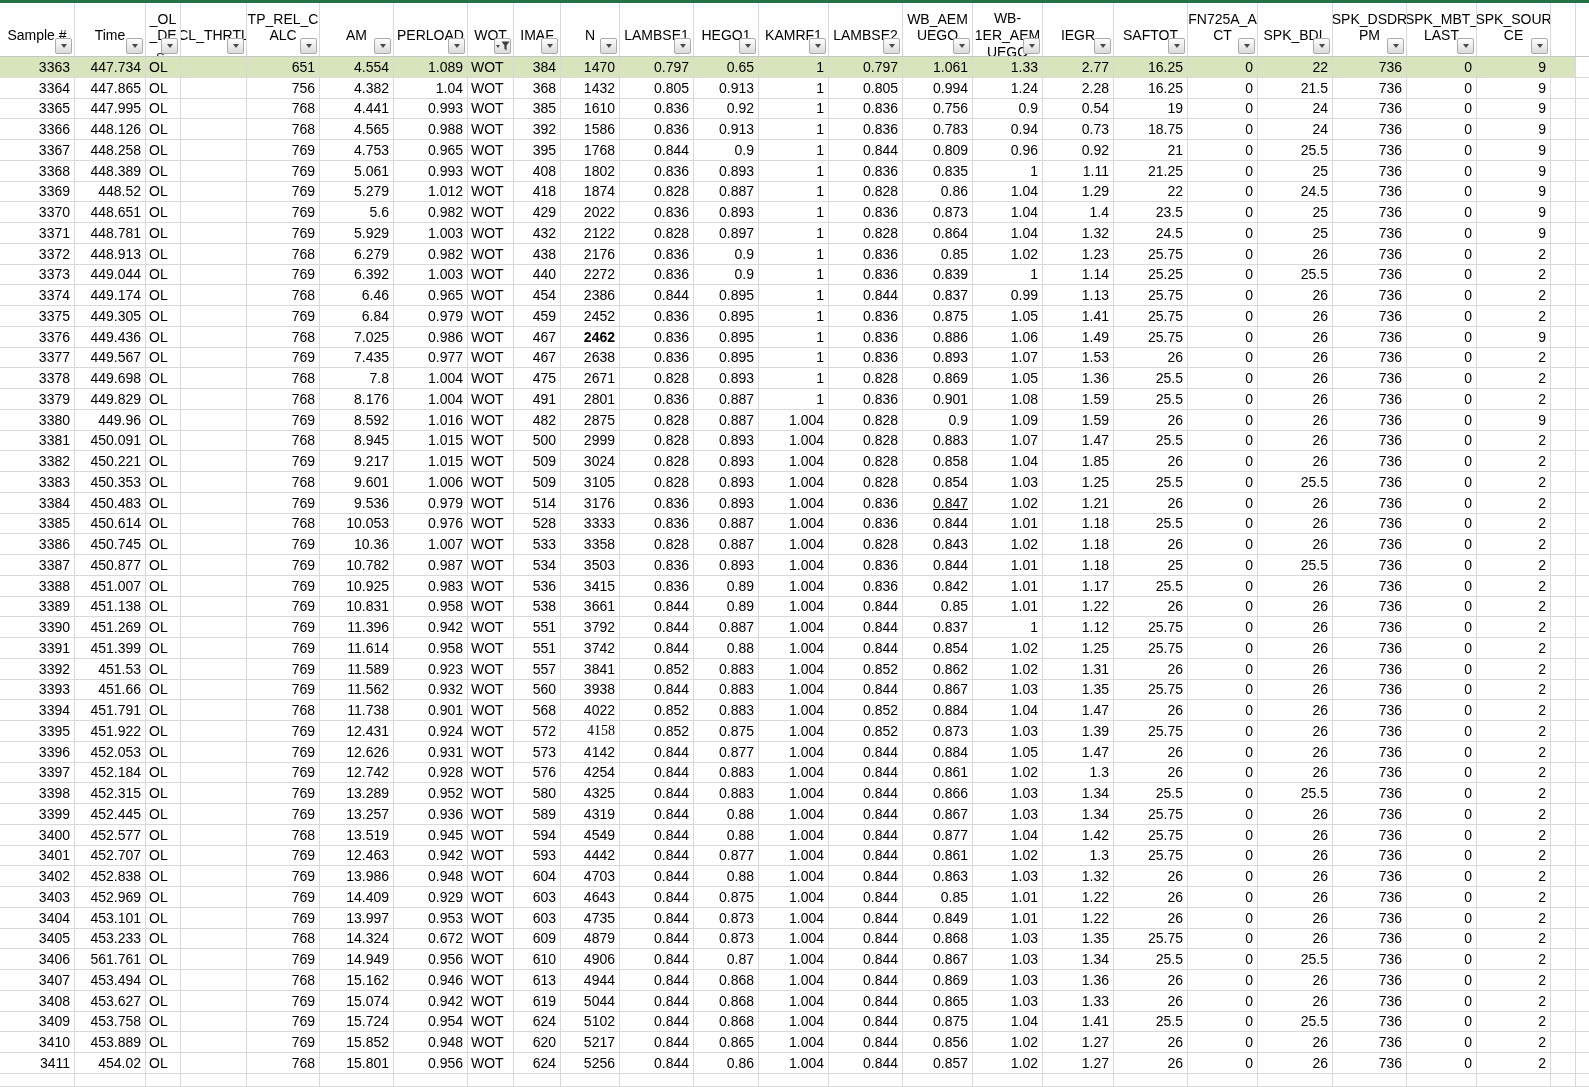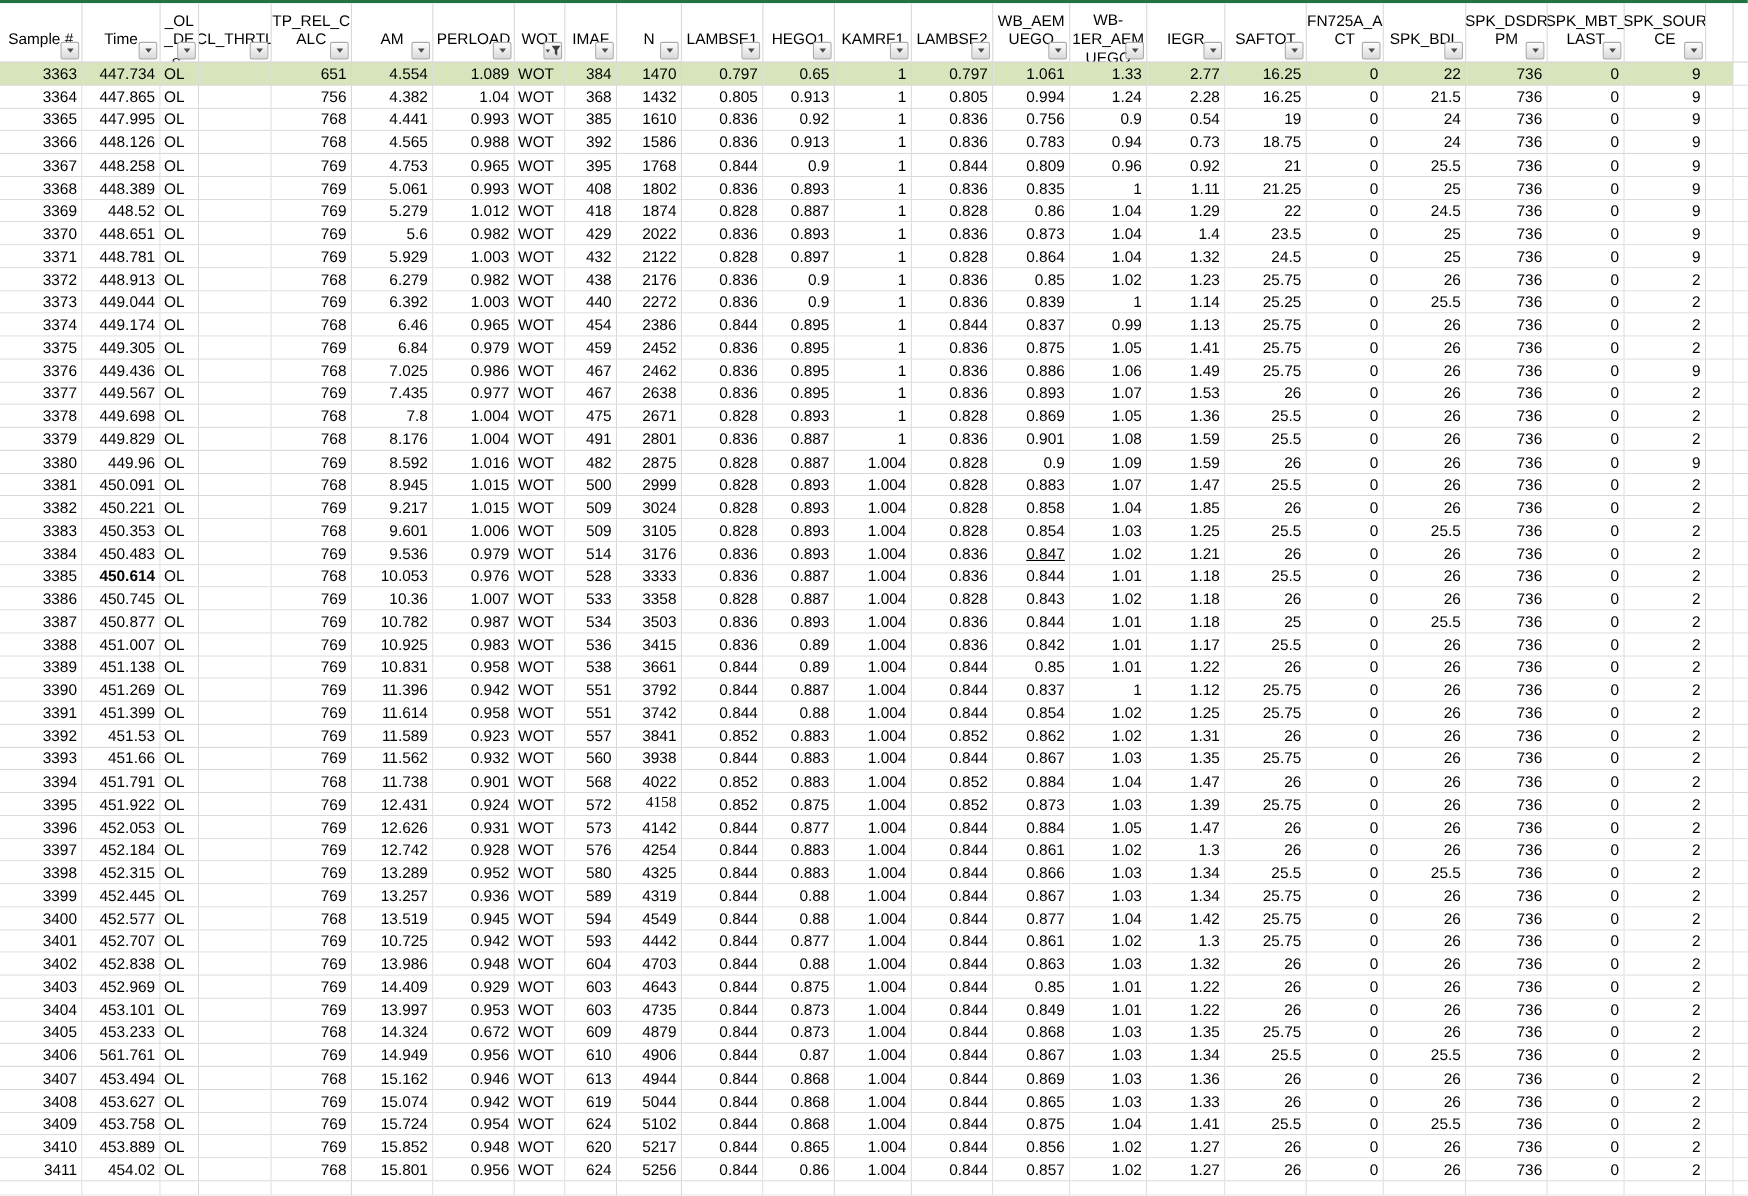--- a/index.html
+++ b/index.html
@@ -547,21 +547,21 @@
       <div class="row">
         <div class="cell num" style="width: 75px;">3376</div>
         <div class="cell num" style="width: 71px;">449.436</div>
         <div class="cell txt" style="width: 35px;">OL</div>
         <div class="cell num" style="width: 66px;"></div>
         <div class="cell num" style="width: 73px;">768</div>
         <div class="cell num" style="width: 74px;">7.025</div>
         <div class="cell num" style="width: 74px;">0.986</div>
         <div class="cell txt" style="width: 46px;">WOT</div>
         <div class="cell num" style="width: 47px;">467</div>
-        <div class="cell num" style="width: 59px;">2462</div>
+        <div class="cell num" style="width: 59px; font-weight: bold;">2462</div>
         <div class="cell num" style="width: 74px;">0.836</div>
         <div class="cell num" style="width: 65px;">0.895</div>
         <div class="cell num" style="width: 70px;">1</div>
         <div class="cell num" style="width: 74px;">0.836</div>
         <div class="cell num" style="width: 70px;">0.886</div>
         <div class="cell num" style="width: 70px;">1.06</div>
         <div class="cell num" style="width: 71px;">1.49</div>
         <div class="cell num" style="width: 74px;">25.75</div>
         <div class="cell num" style="width: 70px;">0</div>
         <div class="cell num" style="width: 75px;">26</div>
@@ -782,21 +782,21 @@
         <div class="cell num" style="width: 70px;">0</div>
         <div class="cell num" style="width: 75px;">26</div>
         <div class="cell num" style="width: 74px;">736</div>
         <div class="cell num" style="width: 70px;">0</div>
         <div class="cell num" style="width: 74px;">2</div>
         <div class="cell num" style="width: 25px;"></div>
         <div class="cell num nofill" style="width: 14px;"></div>
       </div>
       <div class="row">
         <div class="cell num" style="width: 75px;">3385</div>
-        <div class="cell num" style="width: 71px; font-weight: bold;">450.614</div>
+        <div class="cell num" style="width: 71px;">450.614</div>
         <div class="cell txt" style="width: 35px;">OL</div>
         <div class="cell num" style="width: 66px;"></div>
         <div class="cell num" style="width: 73px;">768</div>
         <div class="cell num" style="width: 74px;">10.053</div>
         <div class="cell num" style="width: 74px;">0.976</div>
         <div class="cell txt" style="width: 46px;">WOT</div>
         <div class="cell num" style="width: 47px;">528</div>
         <div class="cell num" style="width: 59px;">3333</div>
         <div class="cell num" style="width: 74px;">0.836</div>
         <div class="cell num" style="width: 65px;">0.887</div>
@@ -1218,21 +1218,21 @@
         <div class="cell num" style="width: 74px;">2</div>
         <div class="cell num" style="width: 25px;"></div>
         <div class="cell num nofill" style="width: 14px;"></div>
       </div>
       <div class="row">
         <div class="cell num" style="width: 75px;">3401</div>
         <div class="cell num" style="width: 71px;">452.707</div>
         <div class="cell txt" style="width: 35px;">OL</div>
         <div class="cell num" style="width: 66px;"></div>
         <div class="cell num" style="width: 73px;">769</div>
-        <div class="cell num" style="width: 74px;">10.725</div>
+        <div class="cell num" style="width: 74px;">12.463</div>
         <div class="cell num" style="width: 74px;">0.942</div>
         <div class="cell txt" style="width: 46px;">WOT</div>
         <div class="cell num" style="width: 47px;">593</div>
         <div class="cell num" style="width: 59px;">4442</div>
         <div class="cell num" style="width: 74px;">0.844</div>
         <div class="cell num" style="width: 65px;">0.877</div>
         <div class="cell num" style="width: 70px;">1.004</div>
         <div class="cell num" style="width: 74px;">0.844</div>
         <div class="cell num" style="width: 70px;">0.861</div>
         <div class="cell num" style="width: 70px;">1.02</div>

